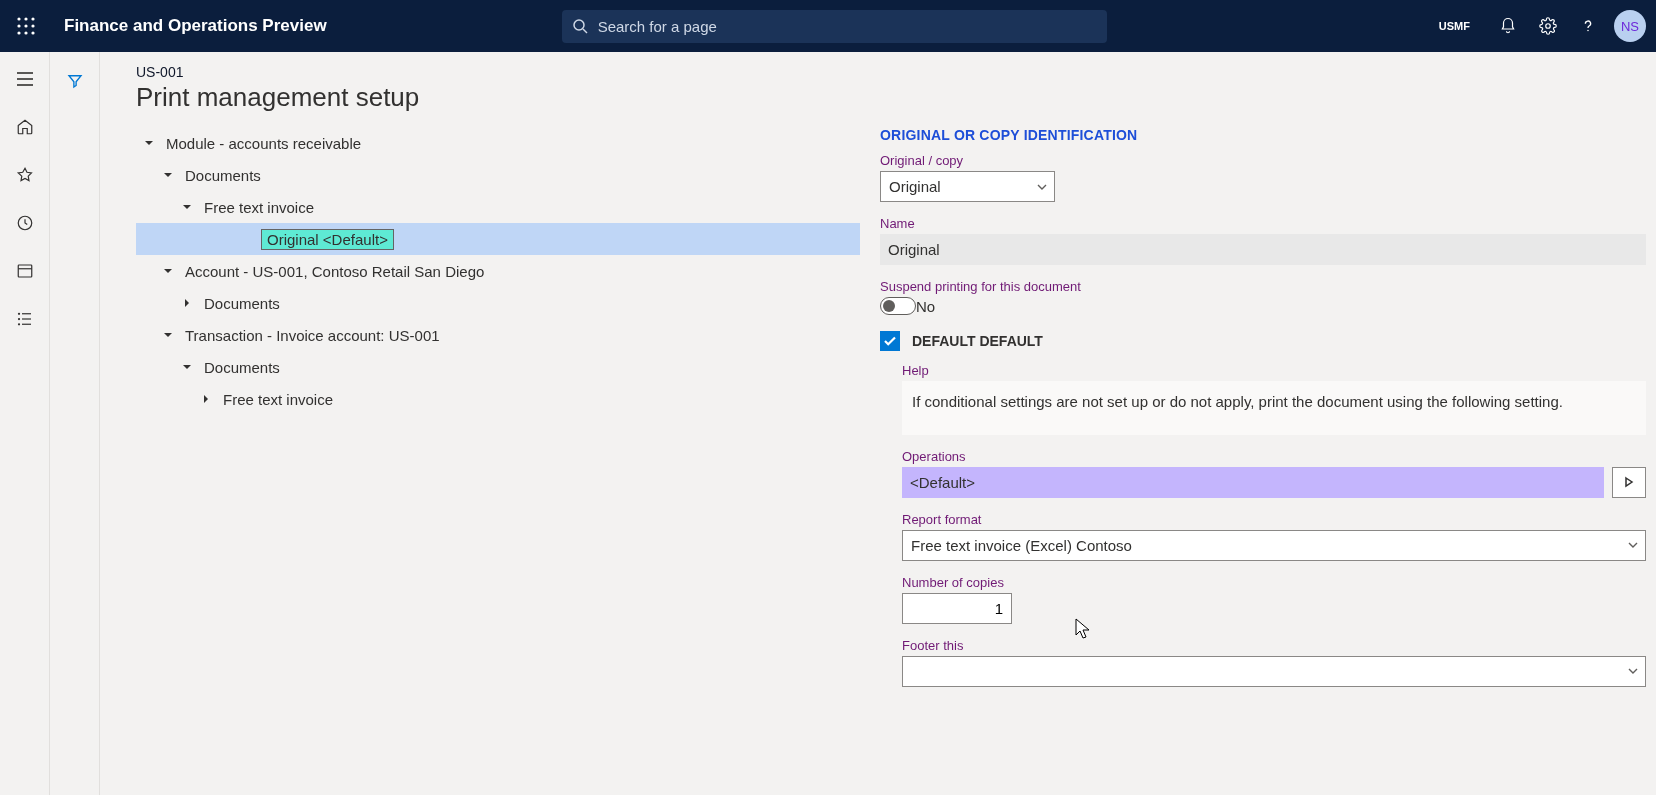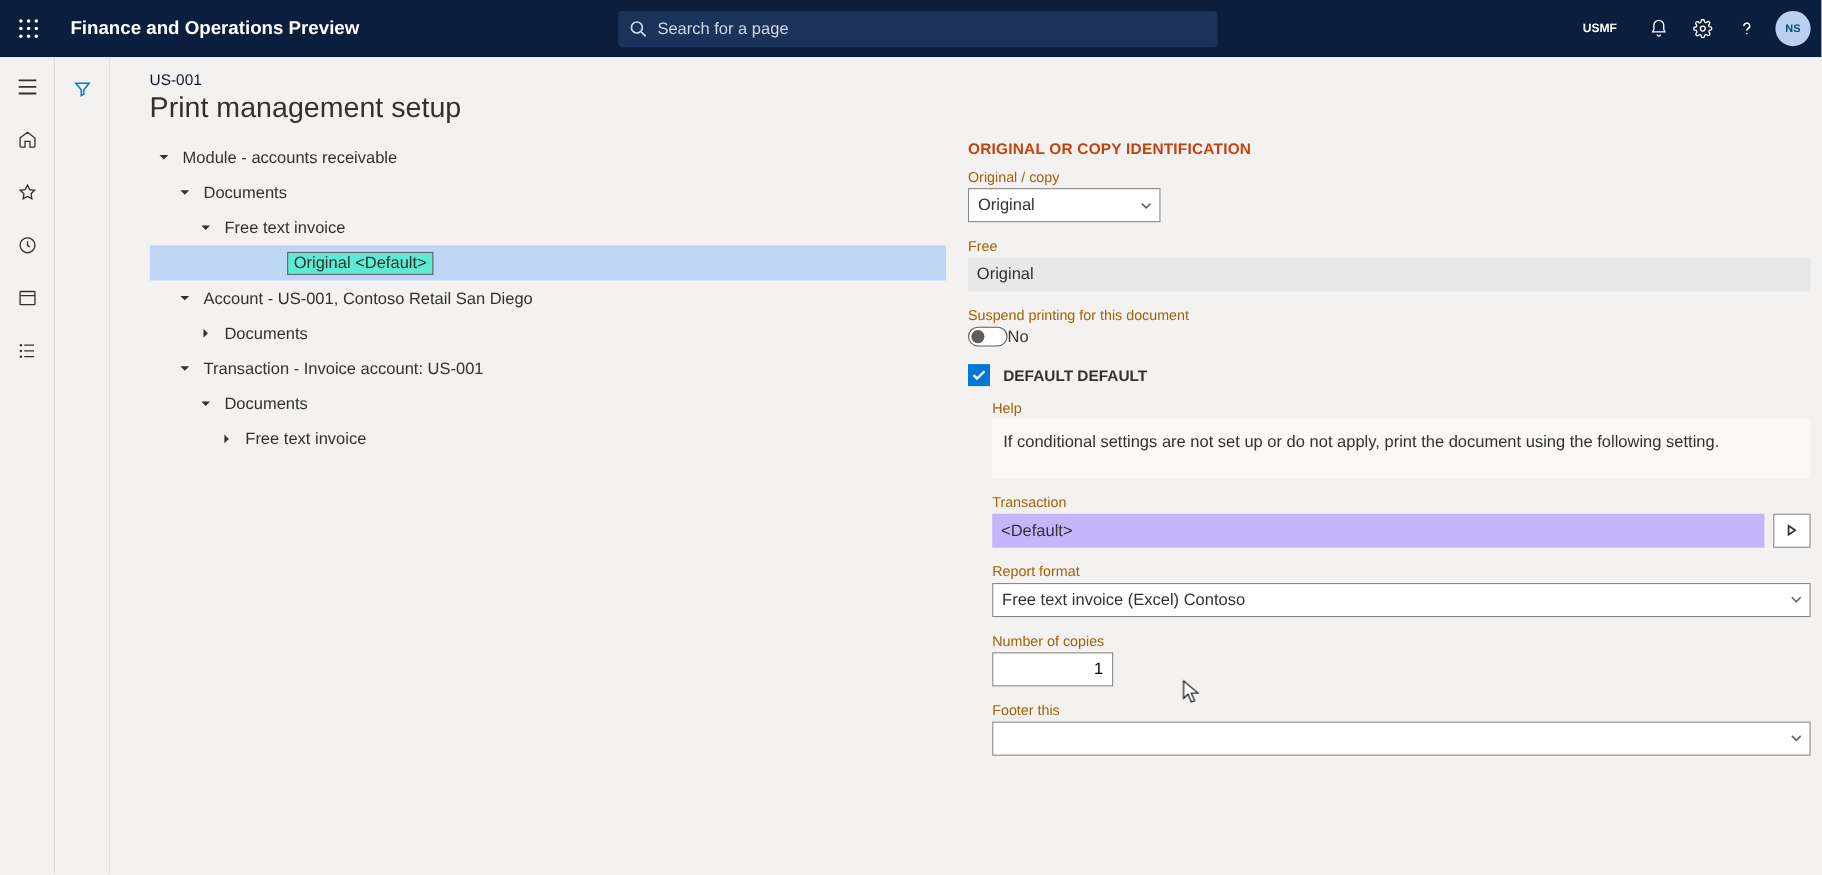--- a/index.html
+++ b/index.html
@@ -57,24 +57,24 @@
   .top-icon-btn {
     width: 40px; height: 52px;
     display: flex; align-items: center; justify-content: center;
     cursor: pointer;
     color: #fff;
   }
   .avatar {
     width: 32px; height: 32px;
     border-radius: 50%;
     background: #b9d0f0;
-    color: #0c4a6e;
+    color: #6d28d9;
     display: flex; align-items: center; justify-content: center;
-    font-size: 10px;
-    font-weight: 700;
+    font-size: 13px;
+    font-weight: 400;
     margin-left: 6px;
     cursor: pointer;
   }
 
   
   .shell {
     display: flex;
     height: calc(100vh - 52px);
   }
 
@@ -180,26 +180,26 @@
   .form-panel {
     flex: 1;
     padding: 0 10px 20px 10px;
     overflow: auto;
   }
   .section-heading {
     font-size: 14px;
     font-weight: 700;
     letter-spacing: .2px;
     margin-bottom: 10px;
-    color: #c2410c;
+    color: #1d4ed8;
   }
   .field { margin-bottom: 14px; }
   .field-label {
     font-size: 13px;
-    color: #a16207;
+    color: #701a75;
     margin-bottom: 3px;
   }
   .dropdown {
     position: relative;
     width: 175px;
     height: 31px;
     border: 1px solid #8a8886;
     background:#fff;
     display:flex; align-items:center;
     padding: 0 28px 0 8px;
@@ -489,21 +489,21 @@
               <span>Original</span>
               <span class="chev">
                   <svg width="12" height="12" viewBox="0 0 12 12" fill="none" stroke="#605e5c" stroke-width="1.4">
                     <path d="M2 4l4 4 4-4"></path>
                   </svg>
                 </span>
             </div>
           </div>
 
           <div class="field">
-            <div class="field-label">Free</div>
+            <div class="field-label">Name</div>
             <div class="readonly-input">Original</div>
           </div>
 
           <div class="field">
             <div class="field-label">Suspend printing for this document</div>
             <div class="toggle-row">
               <div class="toggle">
                   <div class="knob"></div>
                 </div>
               <div class="toggle-label">No</div>
@@ -519,21 +519,21 @@
             <span>DEFAULT DEFAULT</span>
           </div>
 
           <div class="sub-indent">
             <div class="field">
               <div class="field-label">Help</div>
               <div class="help-box">If conditional settings are not set up or do not apply, print the document using the following setting.</div>
             </div>
 
             <div class="field">
-              <div class="field-label">Transaction</div>
+              <div class="field-label">Operations</div>
               <div class="dest-row">
                 <div class="dest-text">&lt;Default&gt;</div>
                 <div class="dest-action">
                   <svg width="12" height="12" viewBox="0 0 12 12" fill="none" stroke="#323130" stroke-width="1.5">
                       <path d="M3 2l6 4-6 4z"></path>
                     </svg>
                 </div>
               </div>
             </div>
 

